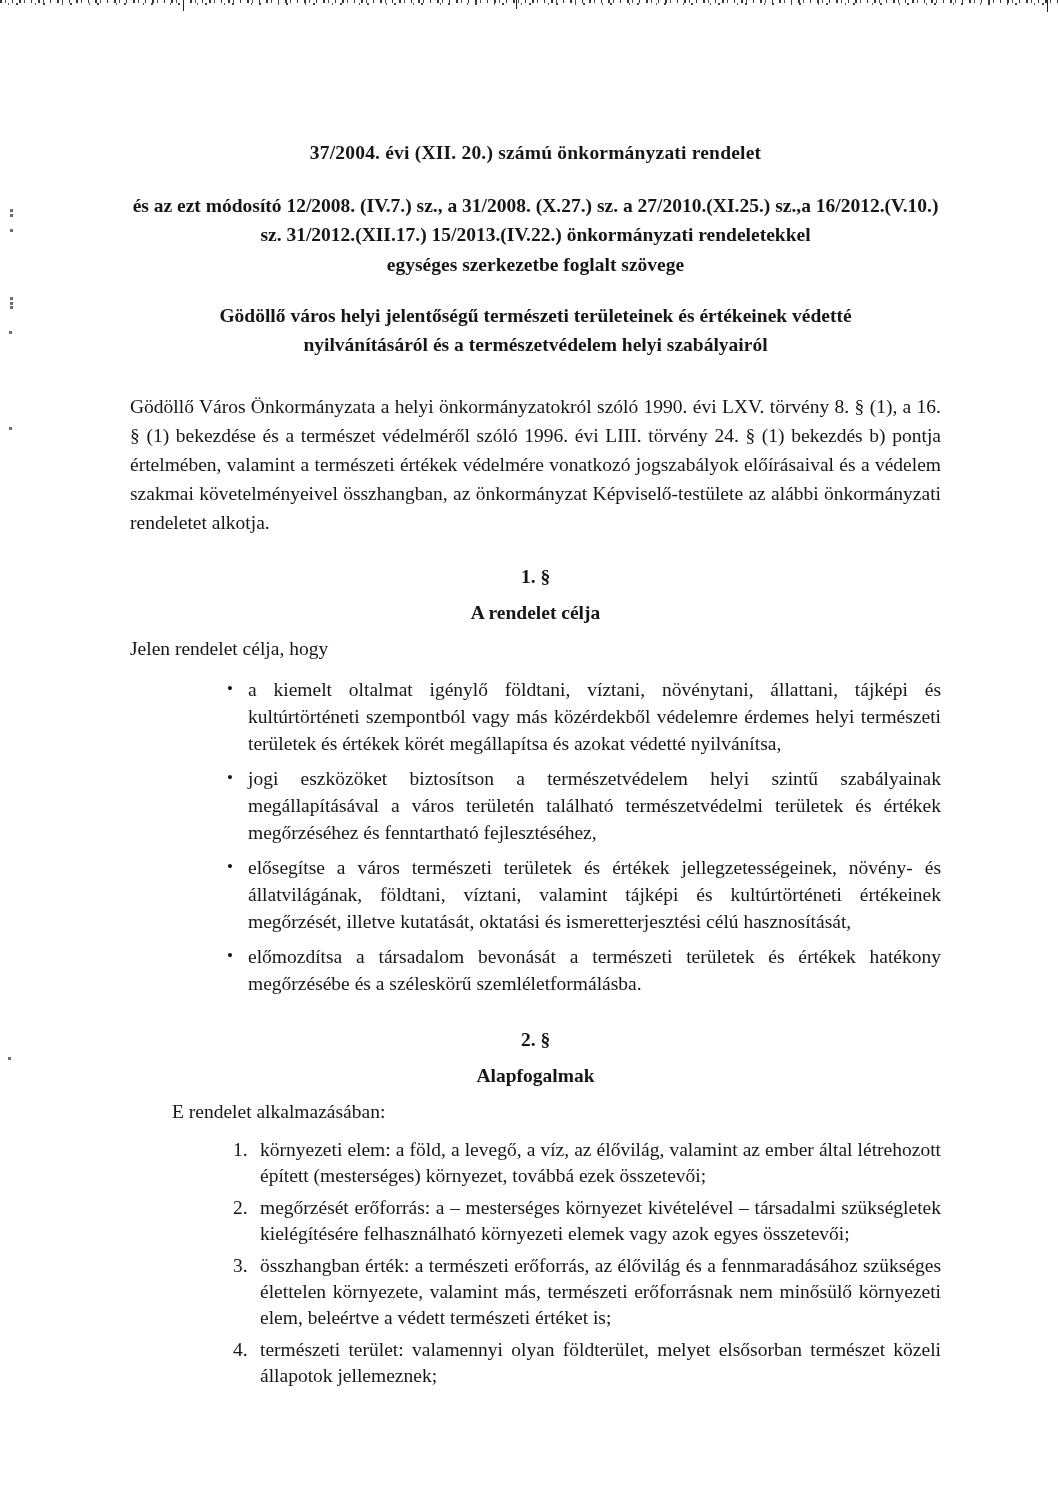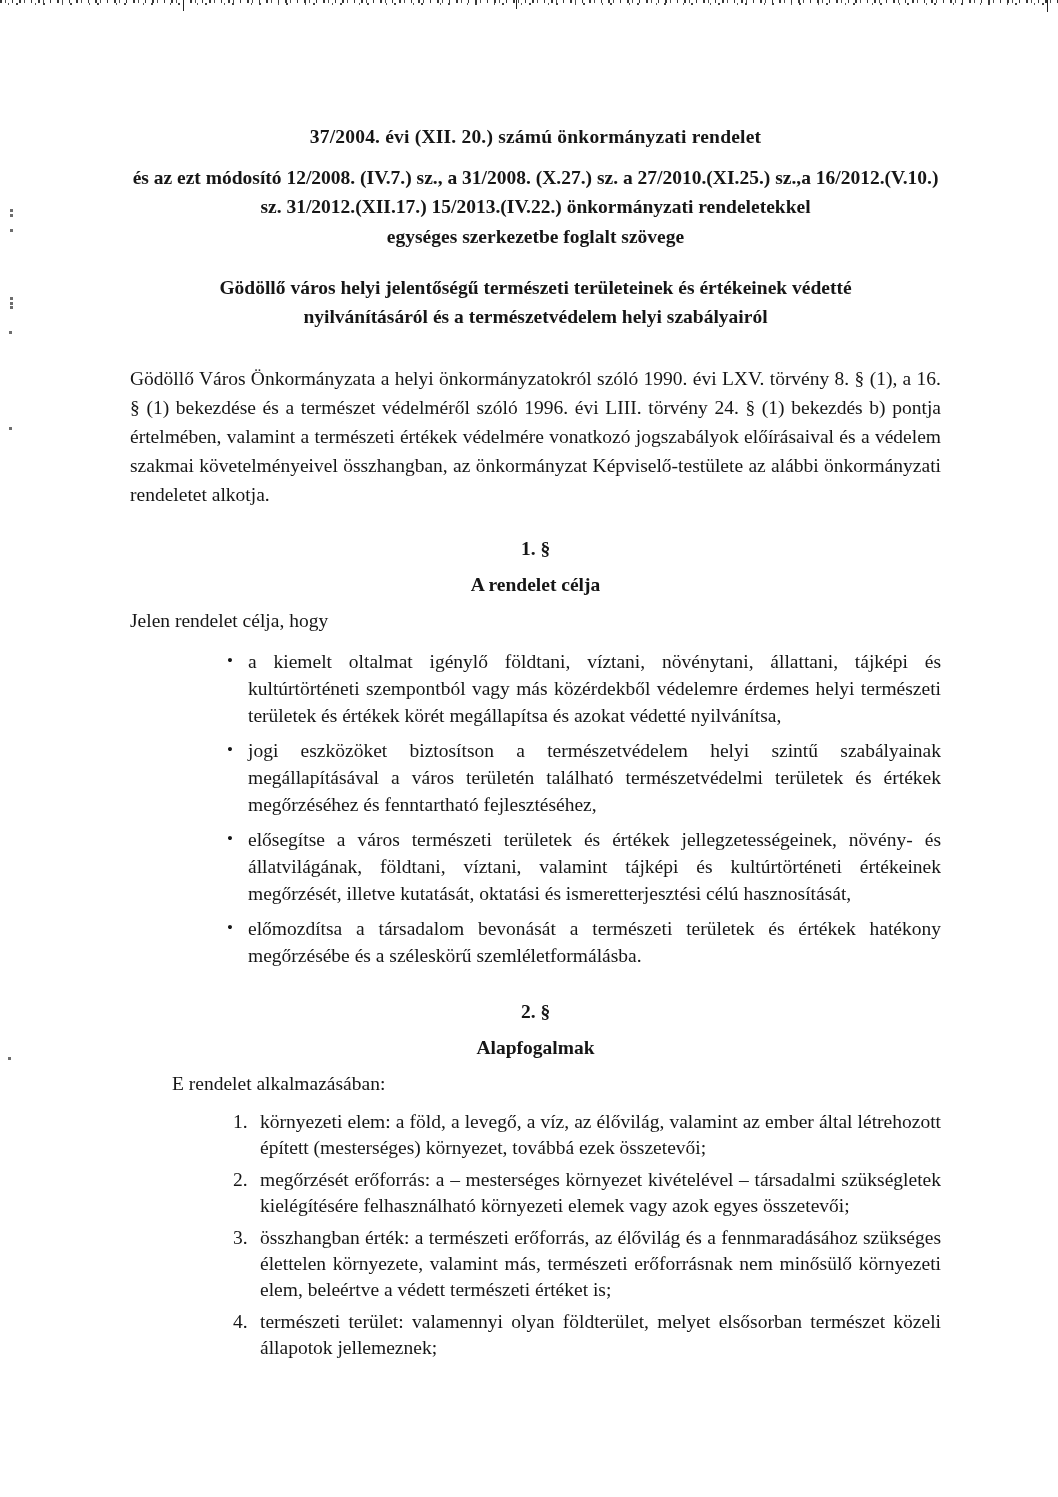--- a/index.html
+++ b/index.html
@@ -24,32 +24,32 @@
     background-size: 100% 3px, 100% 2px;
     background-position: 0 0, 0 3px;
     background-repeat: repeat-x;
     opacity: 0.85;
   }
   .tick { position: absolute; width: 1px; background: #222; }
   .speck { position: absolute; width: 3px; height: 3px; background: #3c3c3c; opacity: 0.75; }
 
   .content {
     position: absolute;
-    top: 0;
+    top: 16px;
     left: 130px;
     width: 811px;
     padding-top: 124px;
     font-size: 19.5px;
   }
   .center { text-align: center; }
   .bold { font-weight: 700; }
   p, h1, h2, h3 { margin: 0; padding: 0; font-size: 19.5px; }
 
   .t1 { line-height: 25px; letter-spacing: 0.2px; }
-  .t2 { margin-top: 14px; line-height: 29px; }
+  .t2 { margin-top: 26px; line-height: 29px; }
   .t3 { margin-top: 3px;  line-height: 25px; }
   .t4 { margin-top: 24px;  line-height: 29px; max-width: 746px; margin-left: auto; margin-right: auto; }
 
   .preamble {
     margin-top: 33px;
     line-height: 29px;
     text-align: justify;
   }
 
   .sec-num   { margin-top: 27px; line-height: 25px; }

